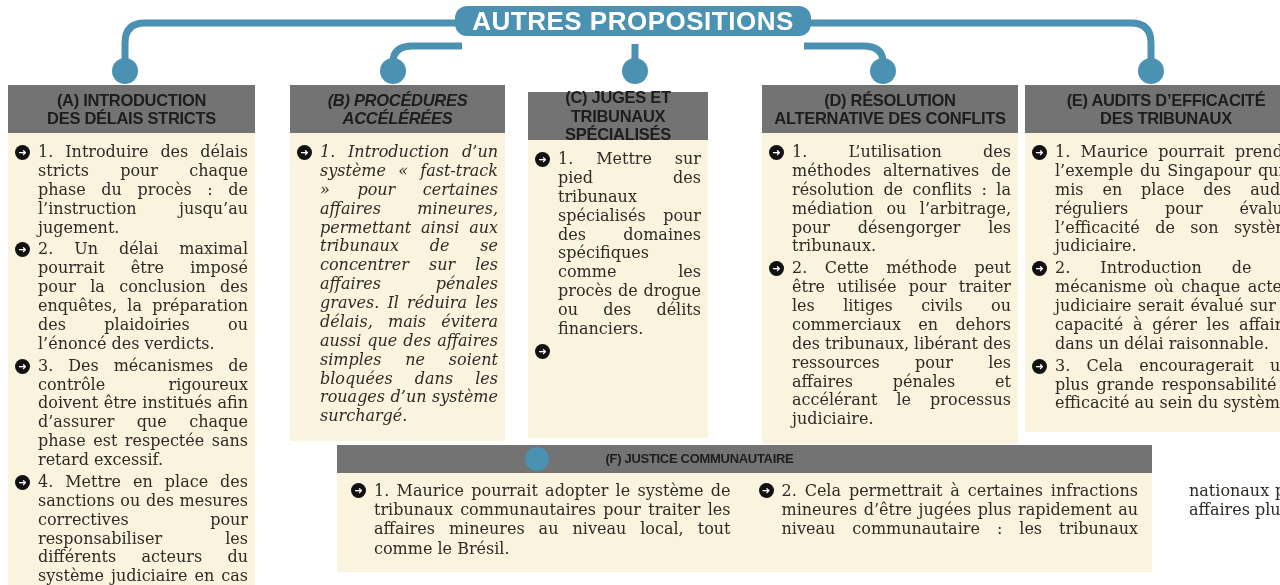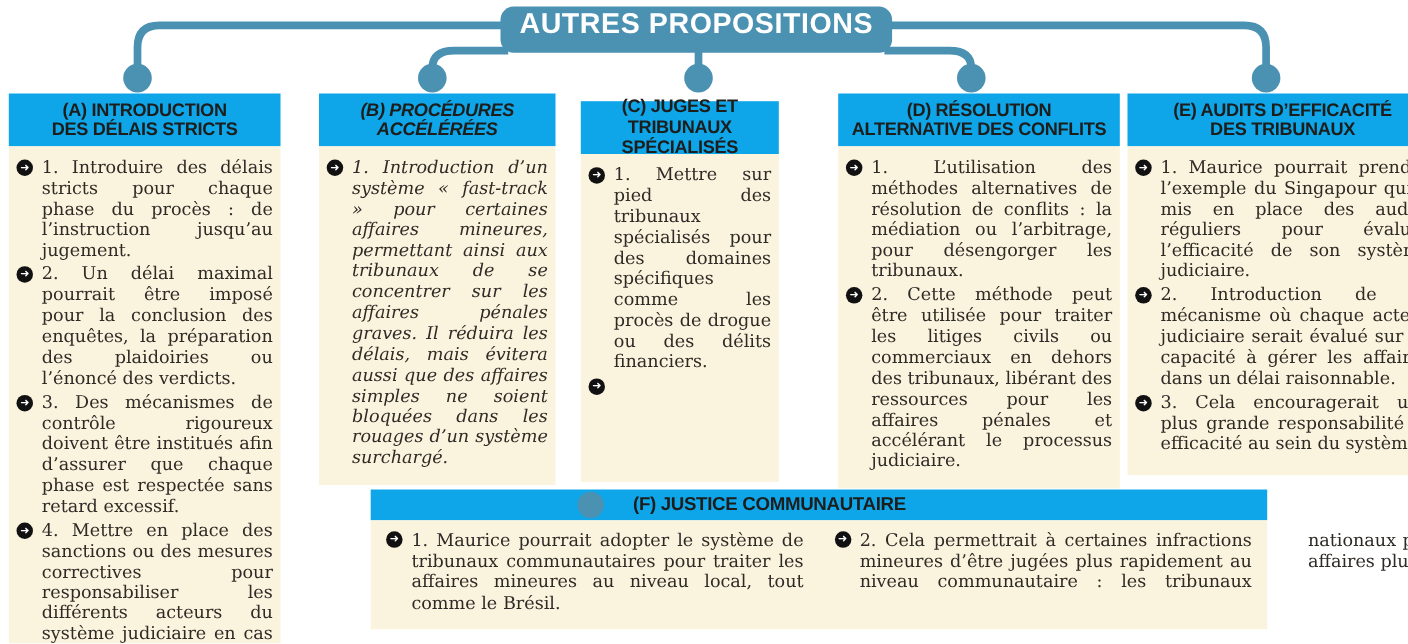--- a/index.html
+++ b/index.html
@@ -13,34 +13,34 @@
     font-family: "DejaVu Serif", serif;
     color: #2e2a26;
   }
   .connectors { position: absolute; left: 0; top: 0; }
   .connectors path { fill: none; stroke: #4a91b2; stroke-width: 7; }
   .connectors circle { fill: #4a91b2; }
 
   .title-box {
     position: absolute;
     left: 455px; top: 6px;
-    width: 356px; height: 42px;
+    width: 356px; height: 30px;
     background: #4a91b2;
     border-radius: 12px;
     display: flex; align-items: flex-start; justify-content: center;
     font-family: "Liberation Sans", sans-serif;
     font-weight: 700;
     font-size: 26px;
     letter-spacing: 0.5px;
     color: #ffffff;
   }
 
   .col { position: absolute; }
   .band {
-    background: #0ea5e9;
+    background: #737373;
     color: #1d1d1b;
     font-family: "Liberation Sans", sans-serif;
     font-weight: 700;
     font-size: 16.5px;
     line-height: 1.12;
     letter-spacing: -0.3px;
     text-align: center;
     white-space: pre-line;
     padding: 6px 2px;
     height: 48px;
@@ -71,21 +71,21 @@
   .col-b .body { min-height: 294px; }
   .col-c .body { min-height: 298px; }
   .col-d .body { min-height: 304px; }
   .col-e .body { min-height: 299px; }
 
   .f-band {
     position: absolute;
     left: 337px; top: 445px;
     width: 815px; height: 28px;
     padding: 0 90px 0 0;
-    font-size: 17px;
+    font-size: 13px;
     white-space: nowrap;
   }
   .f-dot {
     position: absolute; left: 188px; top: 2px;
     width: 24px; height: 24px;
     border-radius: 50%;
     background: #4a91b2;
   }
   .f-body {
     position: absolute;

